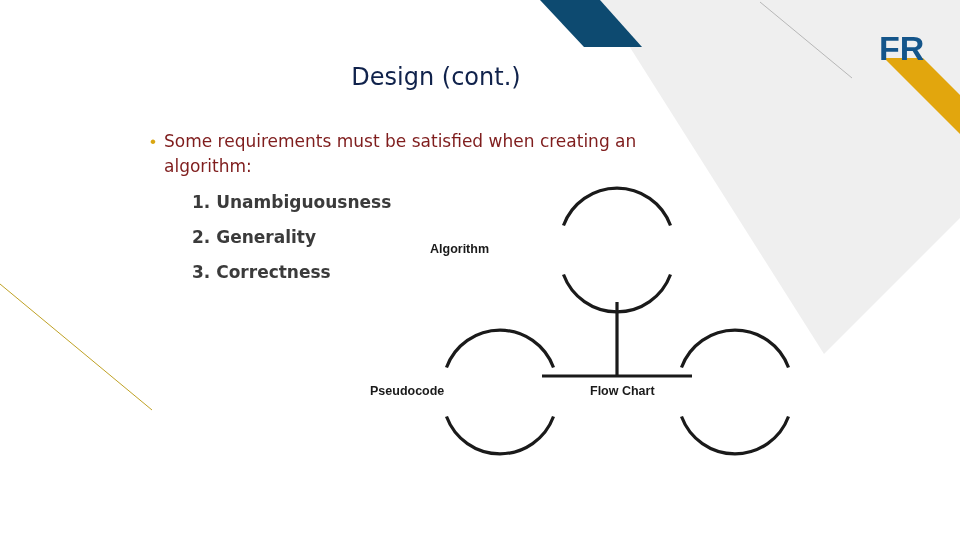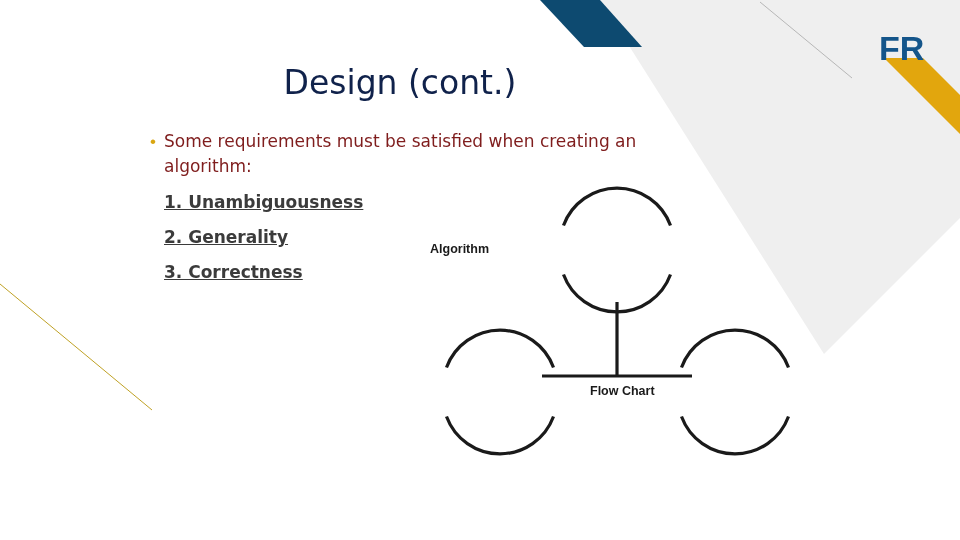--- a/index.html
+++ b/index.html
@@ -38,25 +38,26 @@
   }
 
   
   #title {
     position: absolute;
     left: 0px;
     top: 64px;
     width: 800px;
     text-align: center;
     font-family: "DejaVu Sans", sans-serif;
-    font-size: 33px;
+    font-size: 24px;
     font-weight: normal;
     color: #10224b;
     line-height: 1.15;
     white-space: nowrap;
+    padding-left: 36px;
   }
 
   
   #body-block {
     position: absolute;
     left: 150px;
     top: 129px;
     width: 600px;
   }
   .bullet-row {
@@ -79,24 +80,23 @@
     max-width: 548px;
   }
   .num-list {
     margin-top: 11px;
   }
   .num-item {
     font-family: "DejaVu Sans", sans-serif;
     font-size: 17px;
     font-weight: bold;
     color: #3b3b3b;
-    margin-left: 14px;
+    margin-left: 42px;
     margin-bottom: 11px;
     line-height: 24px;
-    text-decoration: underline;
   }
 
   
   #diagram {
     position: absolute;
     left: 430px;
     top: 180px;
     width: 400px;
     height: 290px;
   }
@@ -178,16 +178,17 @@
 
         <path d="M 251.5 187.5 A 57 57 0 0 1 358.5 187.5"></path>
         <path d="M 251.5 236.5 A 57 57 0 0 0 358.5 236.5"></path>
 
         <line x1="187" y1="122" x2="187" y2="196"></line>
         <line x1="112" y1="196" x2="262" y2="196"></line>
       </g>
     </svg>
 
     <div class="diagram-label" id="label-algorithm">Algorithm</div>
+    <div class="diagram-label" id="label-pseudocode">Pseudocode</div>
     <div class="diagram-label" id="label-flowchart">Flow Chart</div>
   </div>
 
 </div>
 
 </body></html>

